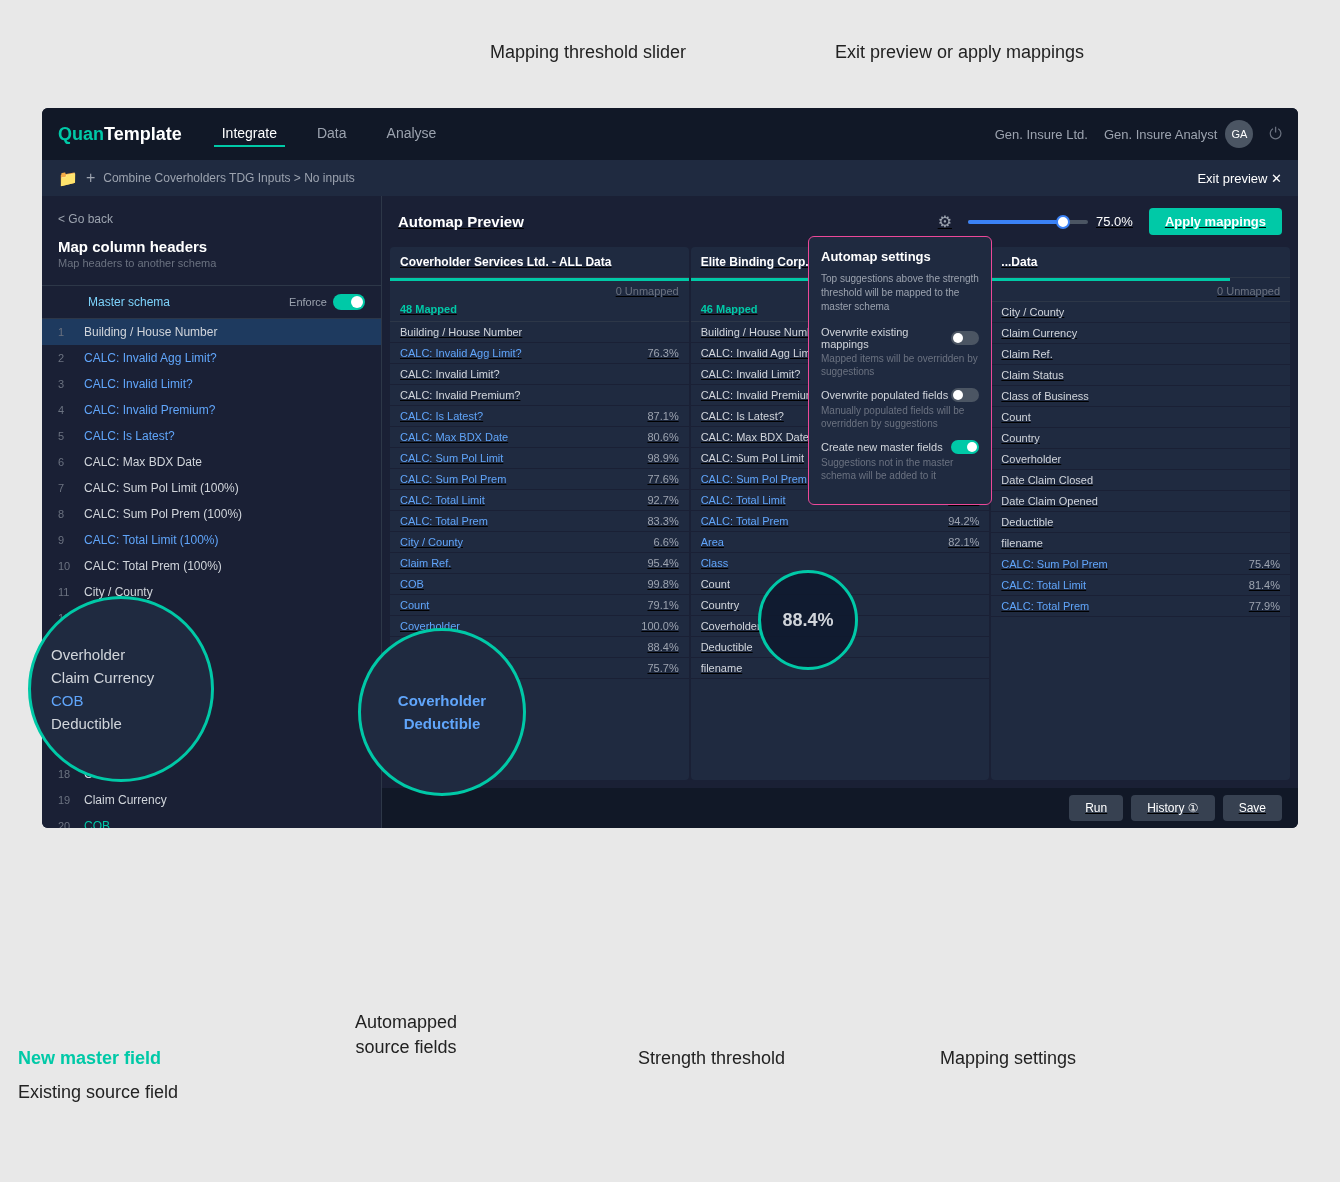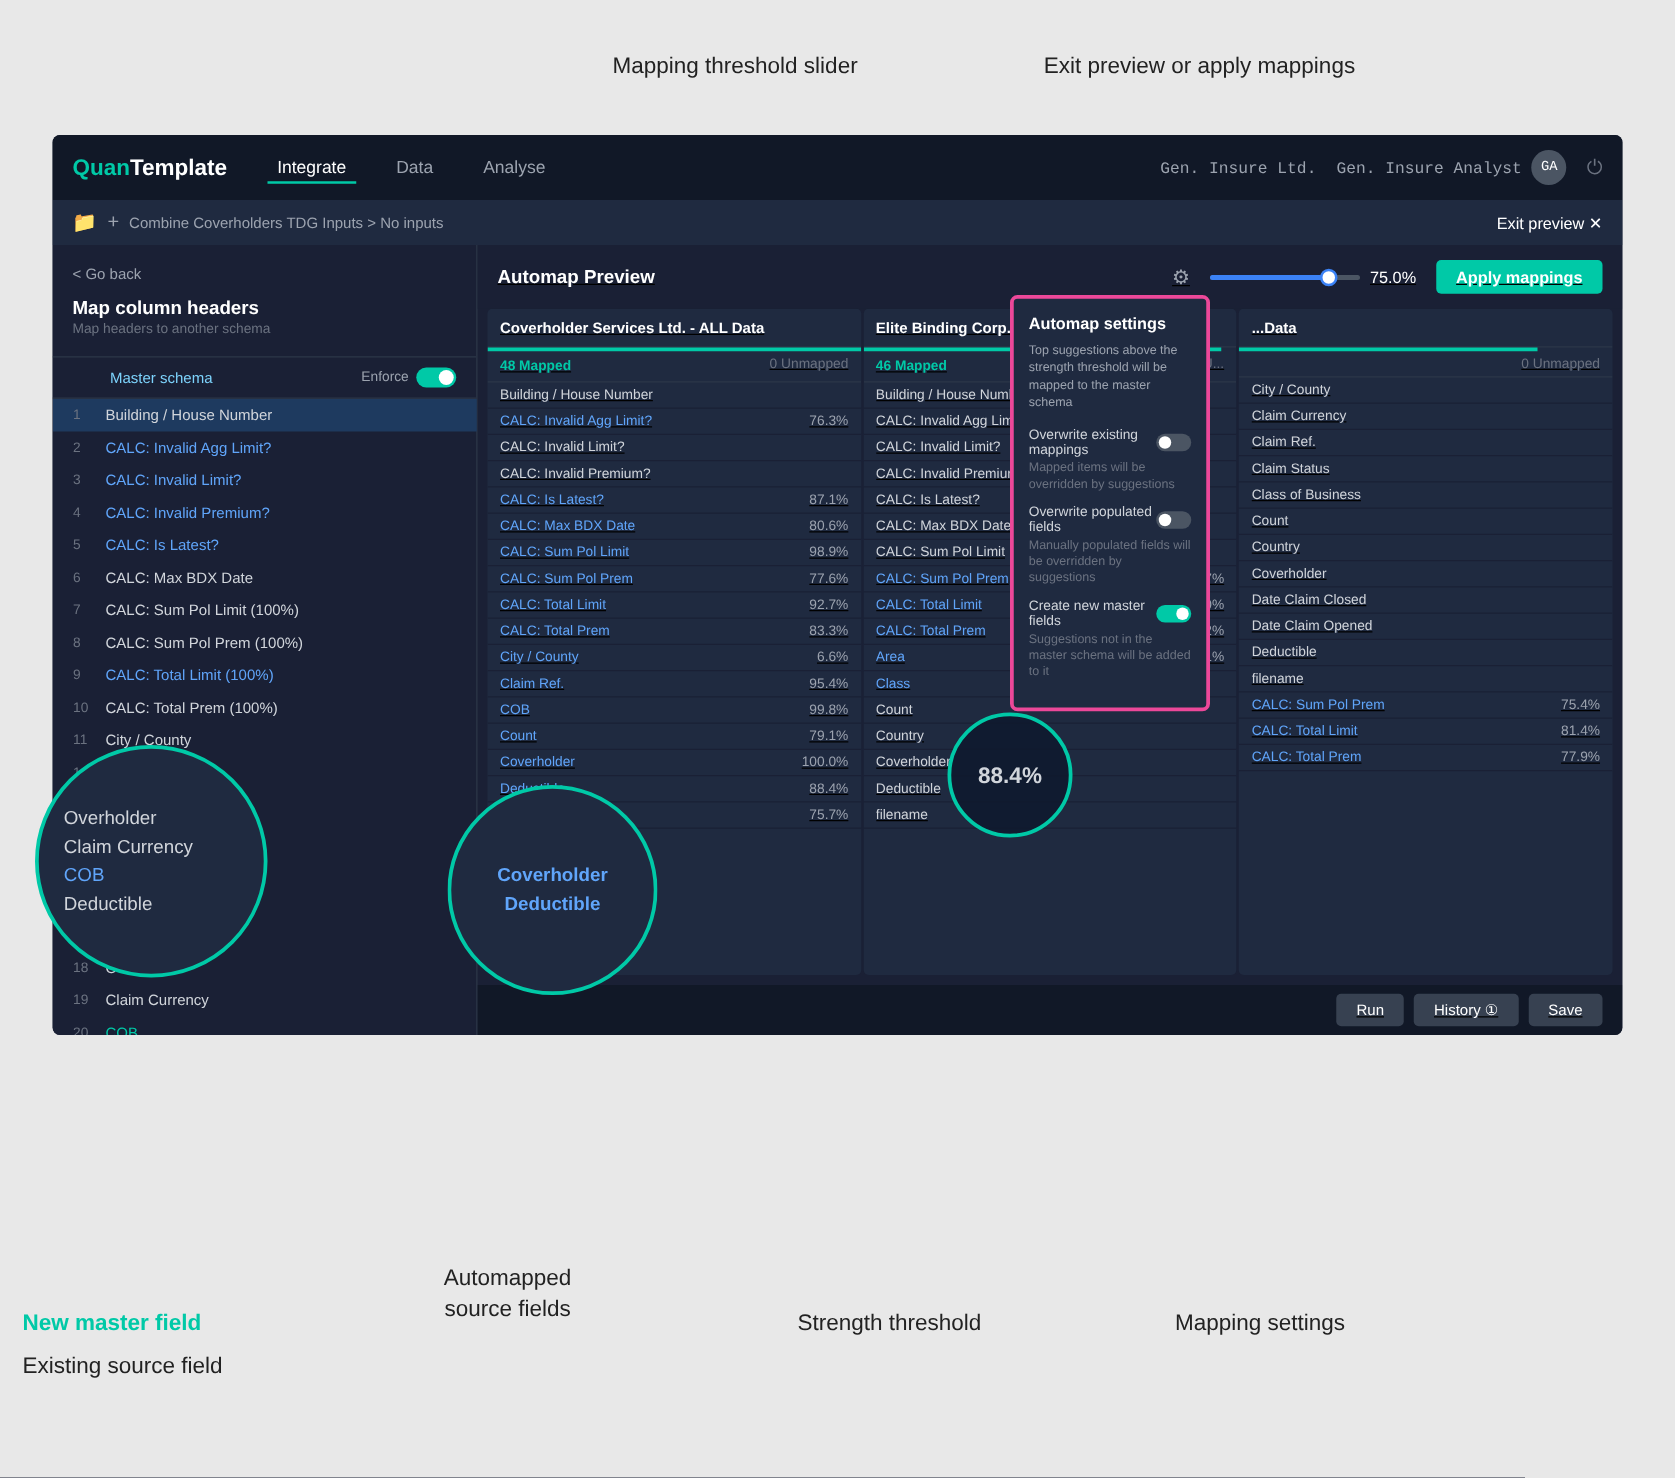--- a/index.html
+++ b/index.html
@@ -65,21 +65,20 @@
     }
     .nav-item.active {
       color: white;
       border-bottom: 2px solid #00c9a7;
     }
     .nav-right {
       margin-left: auto;
       display: flex;
       align-items: center;
       gap: 16px;
-      font-family: Liberation Mono, monospace;
     }
     .nav-company {
       color: #9ca3af;
       font-size: 13px;
     }
     .nav-user {
       color: #9ca3af;
       font-size: 13px;
       display: flex;
       align-items: center;
@@ -323,21 +322,21 @@
       justify-content: space-between;
       padding: 4px 10px;
       border-bottom: 1px solid #2d3748;
       flex-shrink: 0;
     }
     .mapped-badge {
       font-size: 11px;
       font-weight: 600;
       padding: 2px 0;
     }
-    .mapped-badge.green { color: #00c9a7; }
+    .mapped-badge.green { color: #00c9a7; margin-top: 16px; }
     .unmapped-badge {
       font-size: 11px;
       color: #6b7280;
     }
     .col-progress {
       height: 3px;
       background: #00c9a7;
       flex-shrink: 0;
     }
     .col-items {
@@ -366,23 +365,23 @@
       font-size: 11px;
       margin-left: 4px;
       flex-shrink: 0;
     }
 
     
     .settings-popup {
       position: absolute;
       top: 236px;
       left: 808px;
-      width: 160px;
+      width: 184px;
       background: #1f2a40;
-      border: 3px solid #ec4899;
+      border: 1px solid #ec4899;
       border-radius: 6px;
       padding: 12px;
       z-index: 100;
     }
     .settings-title {
       color: white;
       font-size: 13px;
       font-weight: 600;
       margin-bottom: 8px;
     }

